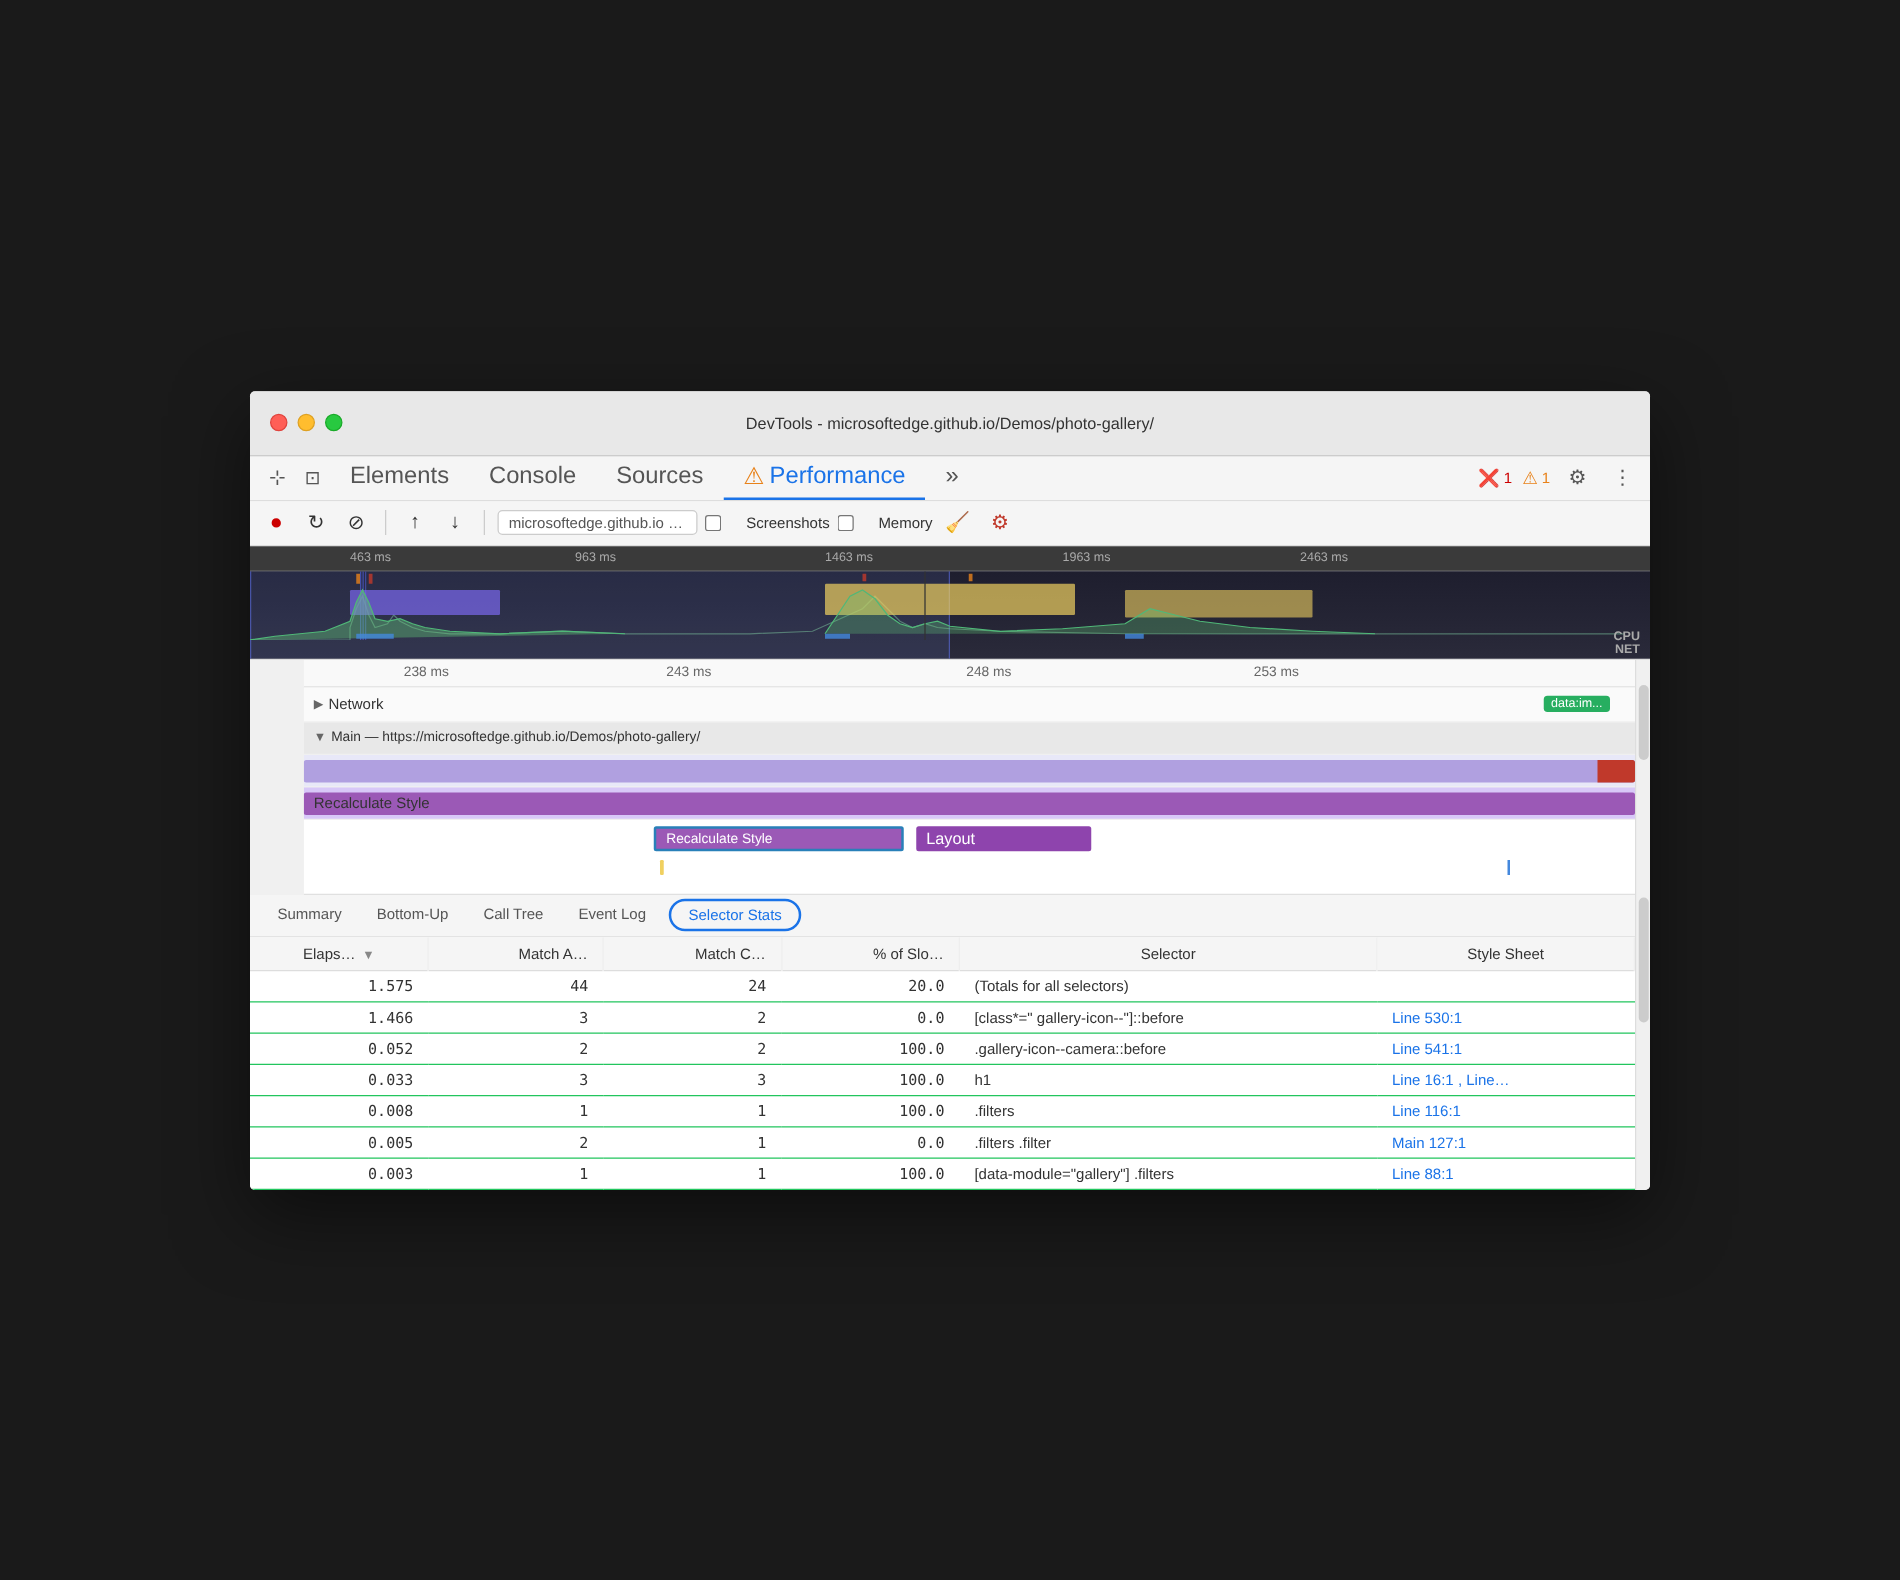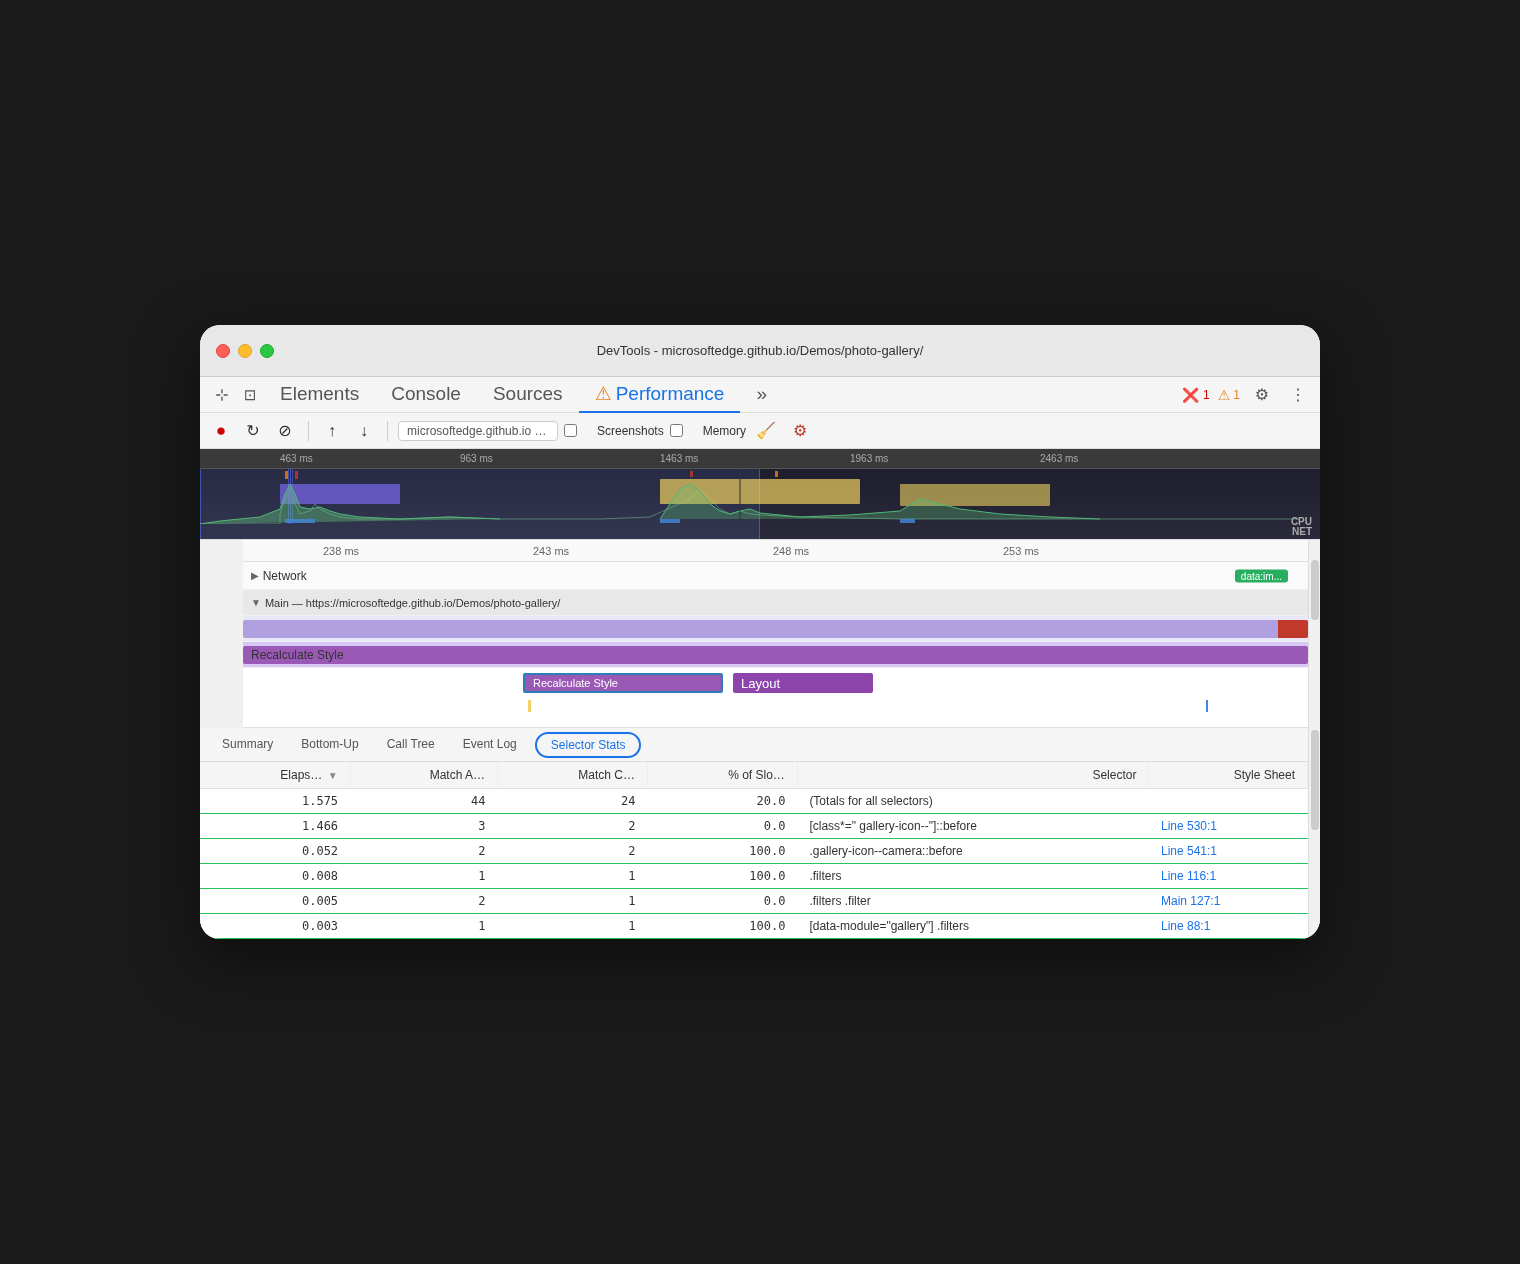--- a/index.html
+++ b/index.html
@@ -7,21 +7,21 @@
       background: #1a1a1a;
       display: flex;
       justify-content: center;
       align-items: center;
       min-height: 100vh;
       font-family: -apple-system, BlinkMacSystemFont, 'Segoe UI', sans-serif;
     }
     .window {
       width: 1120px;
       background: #f0f0f0;
-      border-radius: 20px;
+      border-radius: 4px;
       overflow: hidden;
       box-shadow: 0 20px 60px rgba(0,0,0,0.5);
     }
     .title-bar {
       background: #e8e8e8;
       height: 52px;
       display: flex;
       align-items: center;
       padding: 0 16px;
       border-bottom: 1px solid #ccc;
@@ -298,21 +298,21 @@
       border-collapse: collapse;
       font-size: 12px;
       background: white;
     }
     .data-table thead tr {
       background: #f5f5f5;
       border-bottom: 1px solid #ddd;
     }
     .data-table thead th {
       padding: 6px 12px;
-      text-align: right;
+      text-align: center;
       font-weight: 500;
       color: #333;
       font-size: 12px;
       border-right: 1px solid #eee;
       white-space: nowrap;
     }
     .data-table thead th.numeric {
       text-align: right;
     }
     .data-table tbody tr {
@@ -629,20 +629,28 @@
 
           <tr>
             <td class="numeric">0.052</td>
             <td class="numeric">2</td>
             <td class="numeric">2</td>
             <td class="numeric">100.0</td>
             <td>.gallery-icon--camera::before</td>
             <td class="link">Line 541:1</td>
           </tr>
 
+          <tr>
+            <td class="numeric">0.033</td>
+            <td class="numeric">3</td>
+            <td class="numeric">3</td>
+            <td class="numeric">100.0</td>
+            <td>h1</td>
+            <td class="link">Line 16:1 , Line…</td>
+          </tr>
 
           <tr>
             <td class="numeric">0.008</td>
             <td class="numeric">1</td>
             <td class="numeric">1</td>
             <td class="numeric">100.0</td>
             <td>.filters</td>
             <td class="link">Line 116:1</td>
           </tr>
 

